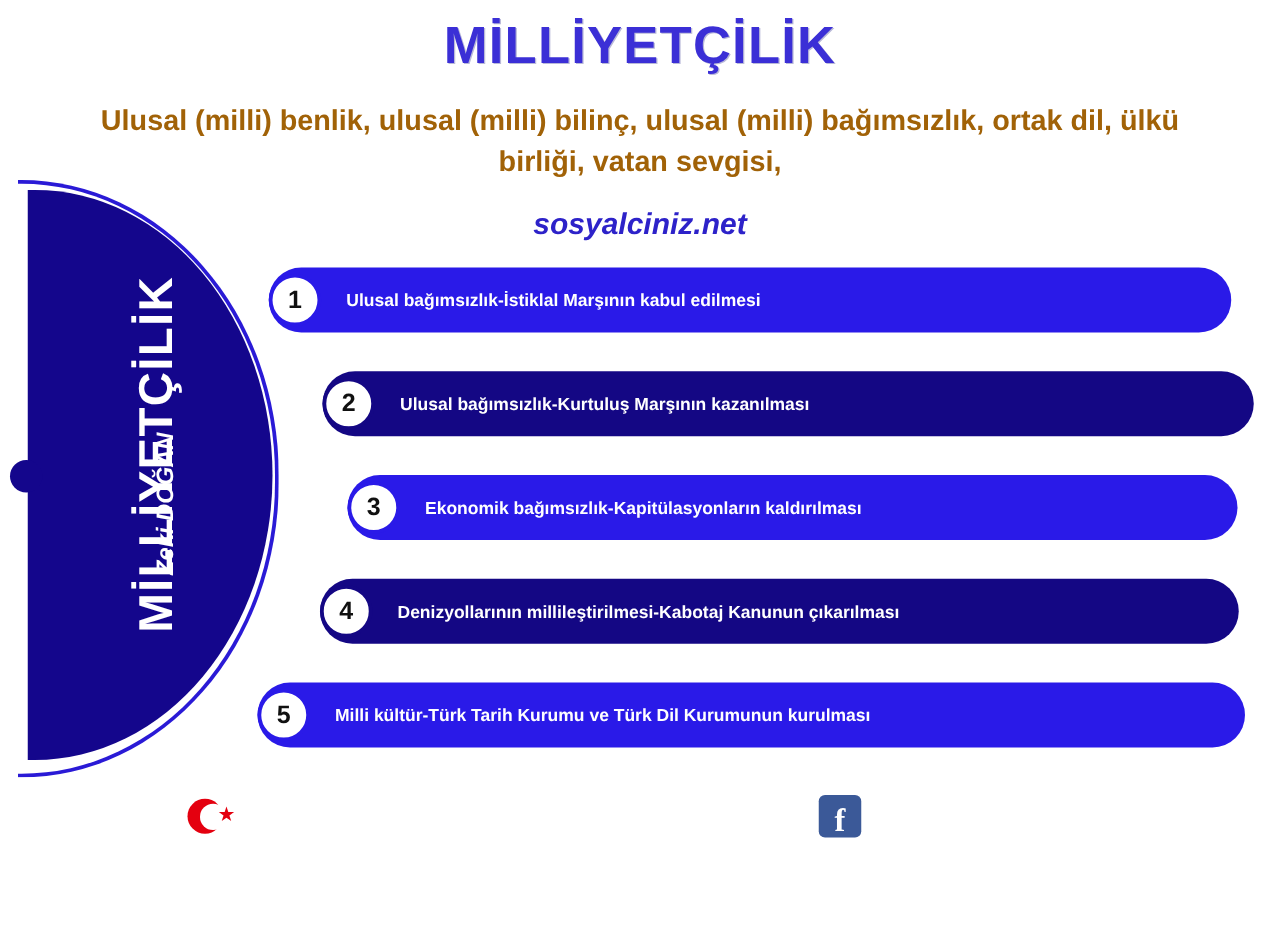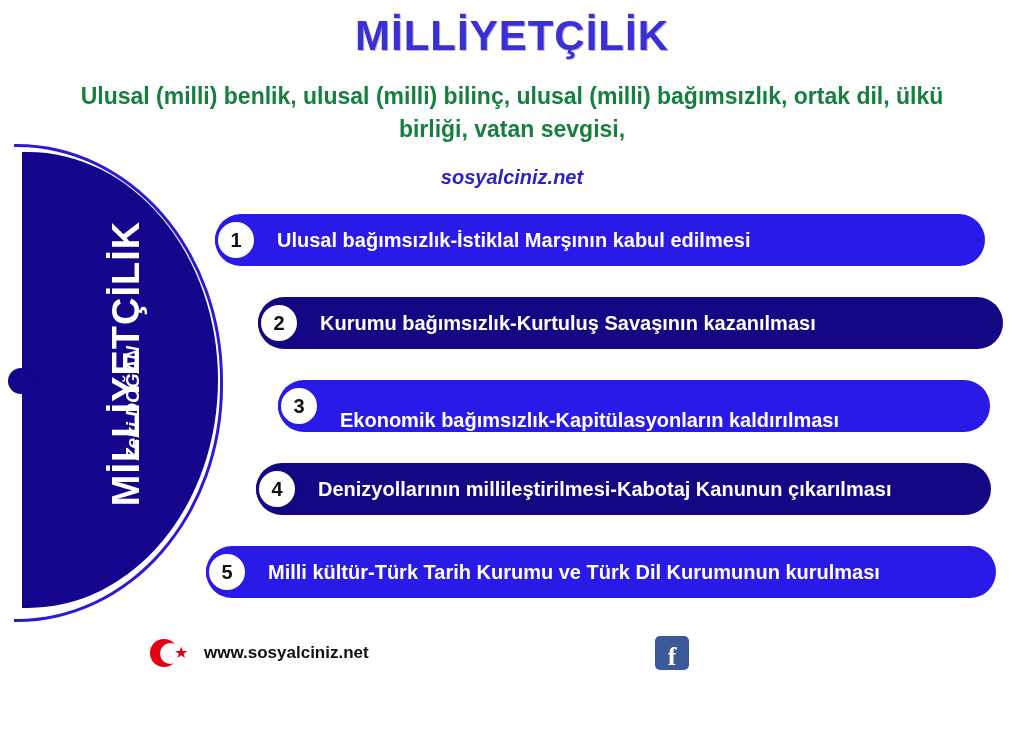--- a/index.html
+++ b/index.html
@@ -34,30 +34,30 @@
     text-shadow: 1px 1px 0 #b9b9d8;
   }
   .subtitle {
     position: absolute;
     top: 80px;
     left: 62px;
     width: 900px;
     text-align: center;
     font-size: 23px;
     font-weight: bold;
-    color: #15803d;
+    color: #a16207;
     line-height: 1.42;
   }
   .site-credit {
     position: absolute;
     top: 166px;
     left: 0;
     width: 1024px;
     text-align: center;
-    font-size: 20px;
+    font-size: 24px;
     font-weight: bold;
     font-style: italic;
     color: #2d22c9;
   }
 
   
   .halfdisc {
     position: absolute;
     left: 22px;
     top: 152px;
@@ -128,21 +128,21 @@
     left: 0;
     top: 0;
     height: 52px;
     border-radius: 26px;
     display: flex;
     align-items: center;
     box-sizing: border-box;
     padding-left: 62px;
     padding-right: 18px;
     color: #ffffff;
-    font-size: 20px;
+    font-size: 14px;
     font-weight: bold;
     white-space: nowrap;
   }
   .pill.light { background: #2a1ae8; }
   .pill.dark  { background: #140784; }
 
   .badge {
     position: absolute;
     top: 5px;
     left: 0;
@@ -249,27 +249,27 @@
 
   <div class="row" style="left:215px; top:214px; width:770px;">
     <div class="pill light" style="width:770px;">
       <span>Ulusal bağımsızlık-İstiklal Marşının kabul edilmesi</span>
     </div>
     <div class="badge">1</div>
   </div>
 
   <div class="row" style="left:258px; top:297px; width:745px;">
     <div class="pill dark" style="width:745px;">
-      <span>Kurumu bağımsızlık-Kurtuluş Savaşının kazanılması</span>
+      <span>Ulusal bağımsızlık-Kurtuluş Marşının kazanılması</span>
     </div>
     <div class="badge dark-ring">2</div>
   </div>
 
   <div class="row" style="left:278px; top:380px; width:712px;">
-    <div class="pill light" style="width:712px;align-items:flex-end;">
+    <div class="pill light" style="width:712px;">
       <span>Ekonomik bağımsızlık-Kapitülasyonların kaldırılması</span>
     </div>
     <div class="badge">3</div>
   </div>
 
   <div class="row" style="left:256px; top:463px; width:735px;">
     <div class="pill dark" style="width:735px;text-align:center;">
       <span>Denizyollarının millileştirilmesi-Kabotaj Kanunun çıkarılması</span>
     </div>
     <div class="badge dark-ring">4</div>
@@ -281,20 +281,19 @@
     </div>
     <div class="badge">5</div>
   </div>
 
   <div class="footer-left">
     <div class="tr-flag">
       <div class="crescent"></div>
       <div class="crescent-inner"></div>
       <div class="star">★</div>
     </div>
-    <span class="footer-text">www.sosyalciniz.net</span>
   </div>
 
   <div class="footer-right">
     <div class="fb-icon">f</div>
   </div>
 
 </div>
 
 </body></html>

